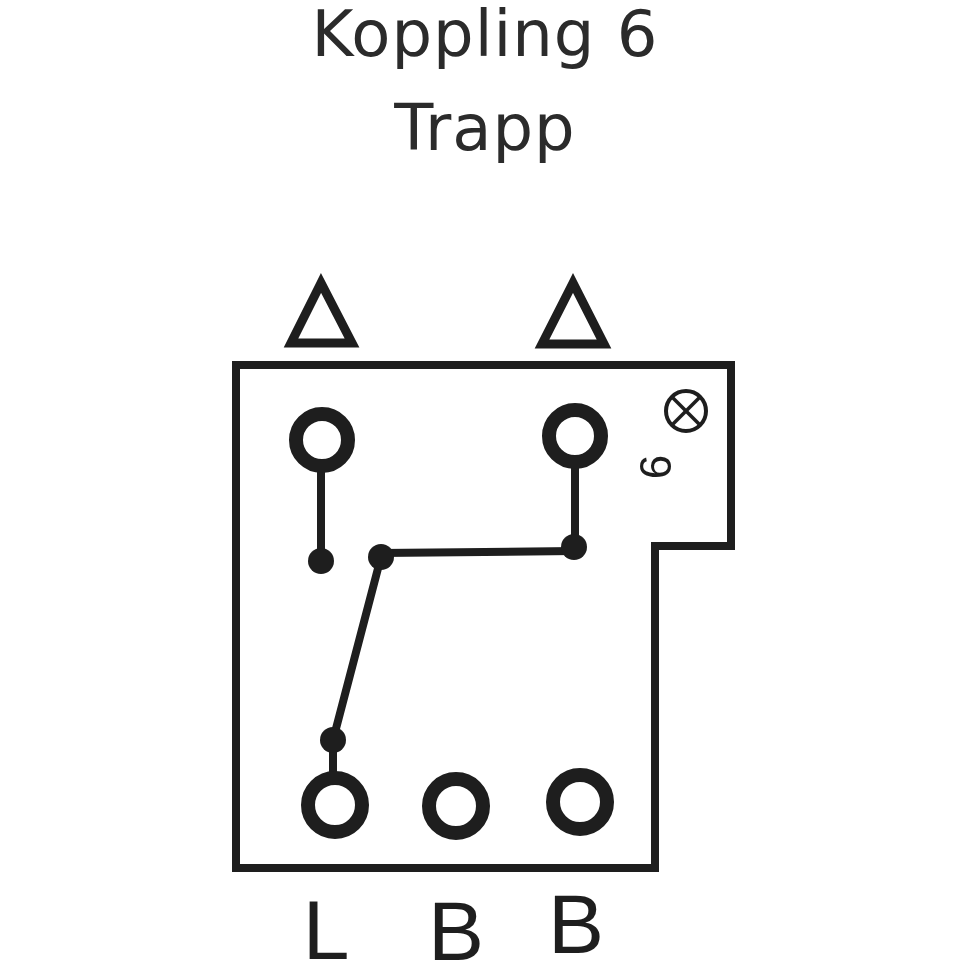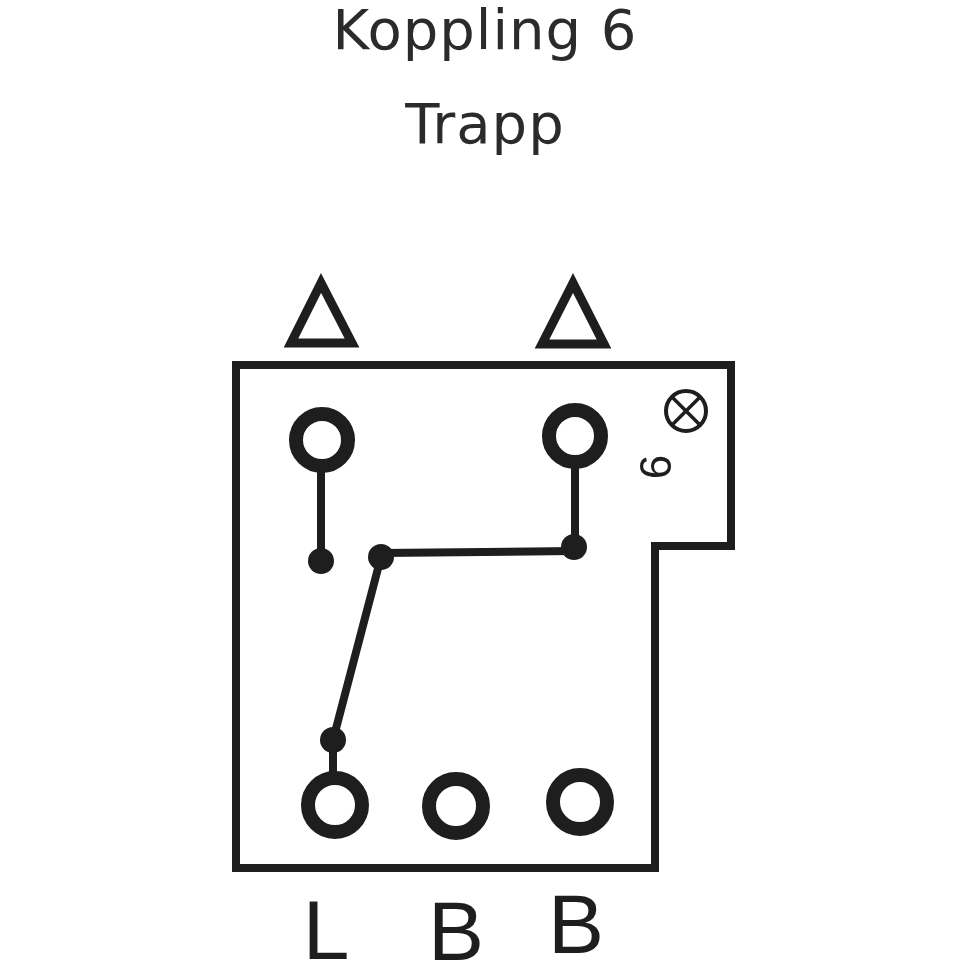--- a/index.html
+++ b/index.html
@@ -1,20 +1,20 @@
 <!DOCTYPE html>
 <html><head>
   <meta charset="utf-8">
   <style>
     html, body { margin: 0; padding: 0; background: #ffffff; }
     body { width: 970px; height: 970px; position: relative; overflow: hidden; }
     .title {
       position: absolute; left: 0; width: 970px; text-align: center;
       font-family: "DejaVu Sans", sans-serif; color: #2b2b2b;
-      font-size: 56px; line-height: 1; letter-spacing: 1px;
+      font-size: 64px; line-height: 1; letter-spacing: 1px;
     }
     #title-line-1 { top: 2px; }
     #title-line-2 { top: 96px; }
     svg.diagram { position: absolute; left: 0; top: 0; }
     .lbl {
       font-family: "Liberation Sans", sans-serif; font-size: 84px; fill: #1e1e1e;
     }
     .side-num {
       font-family: "Liberation Sans", sans-serif; font-size: 44px; fill: #1e1e1e;
     }

